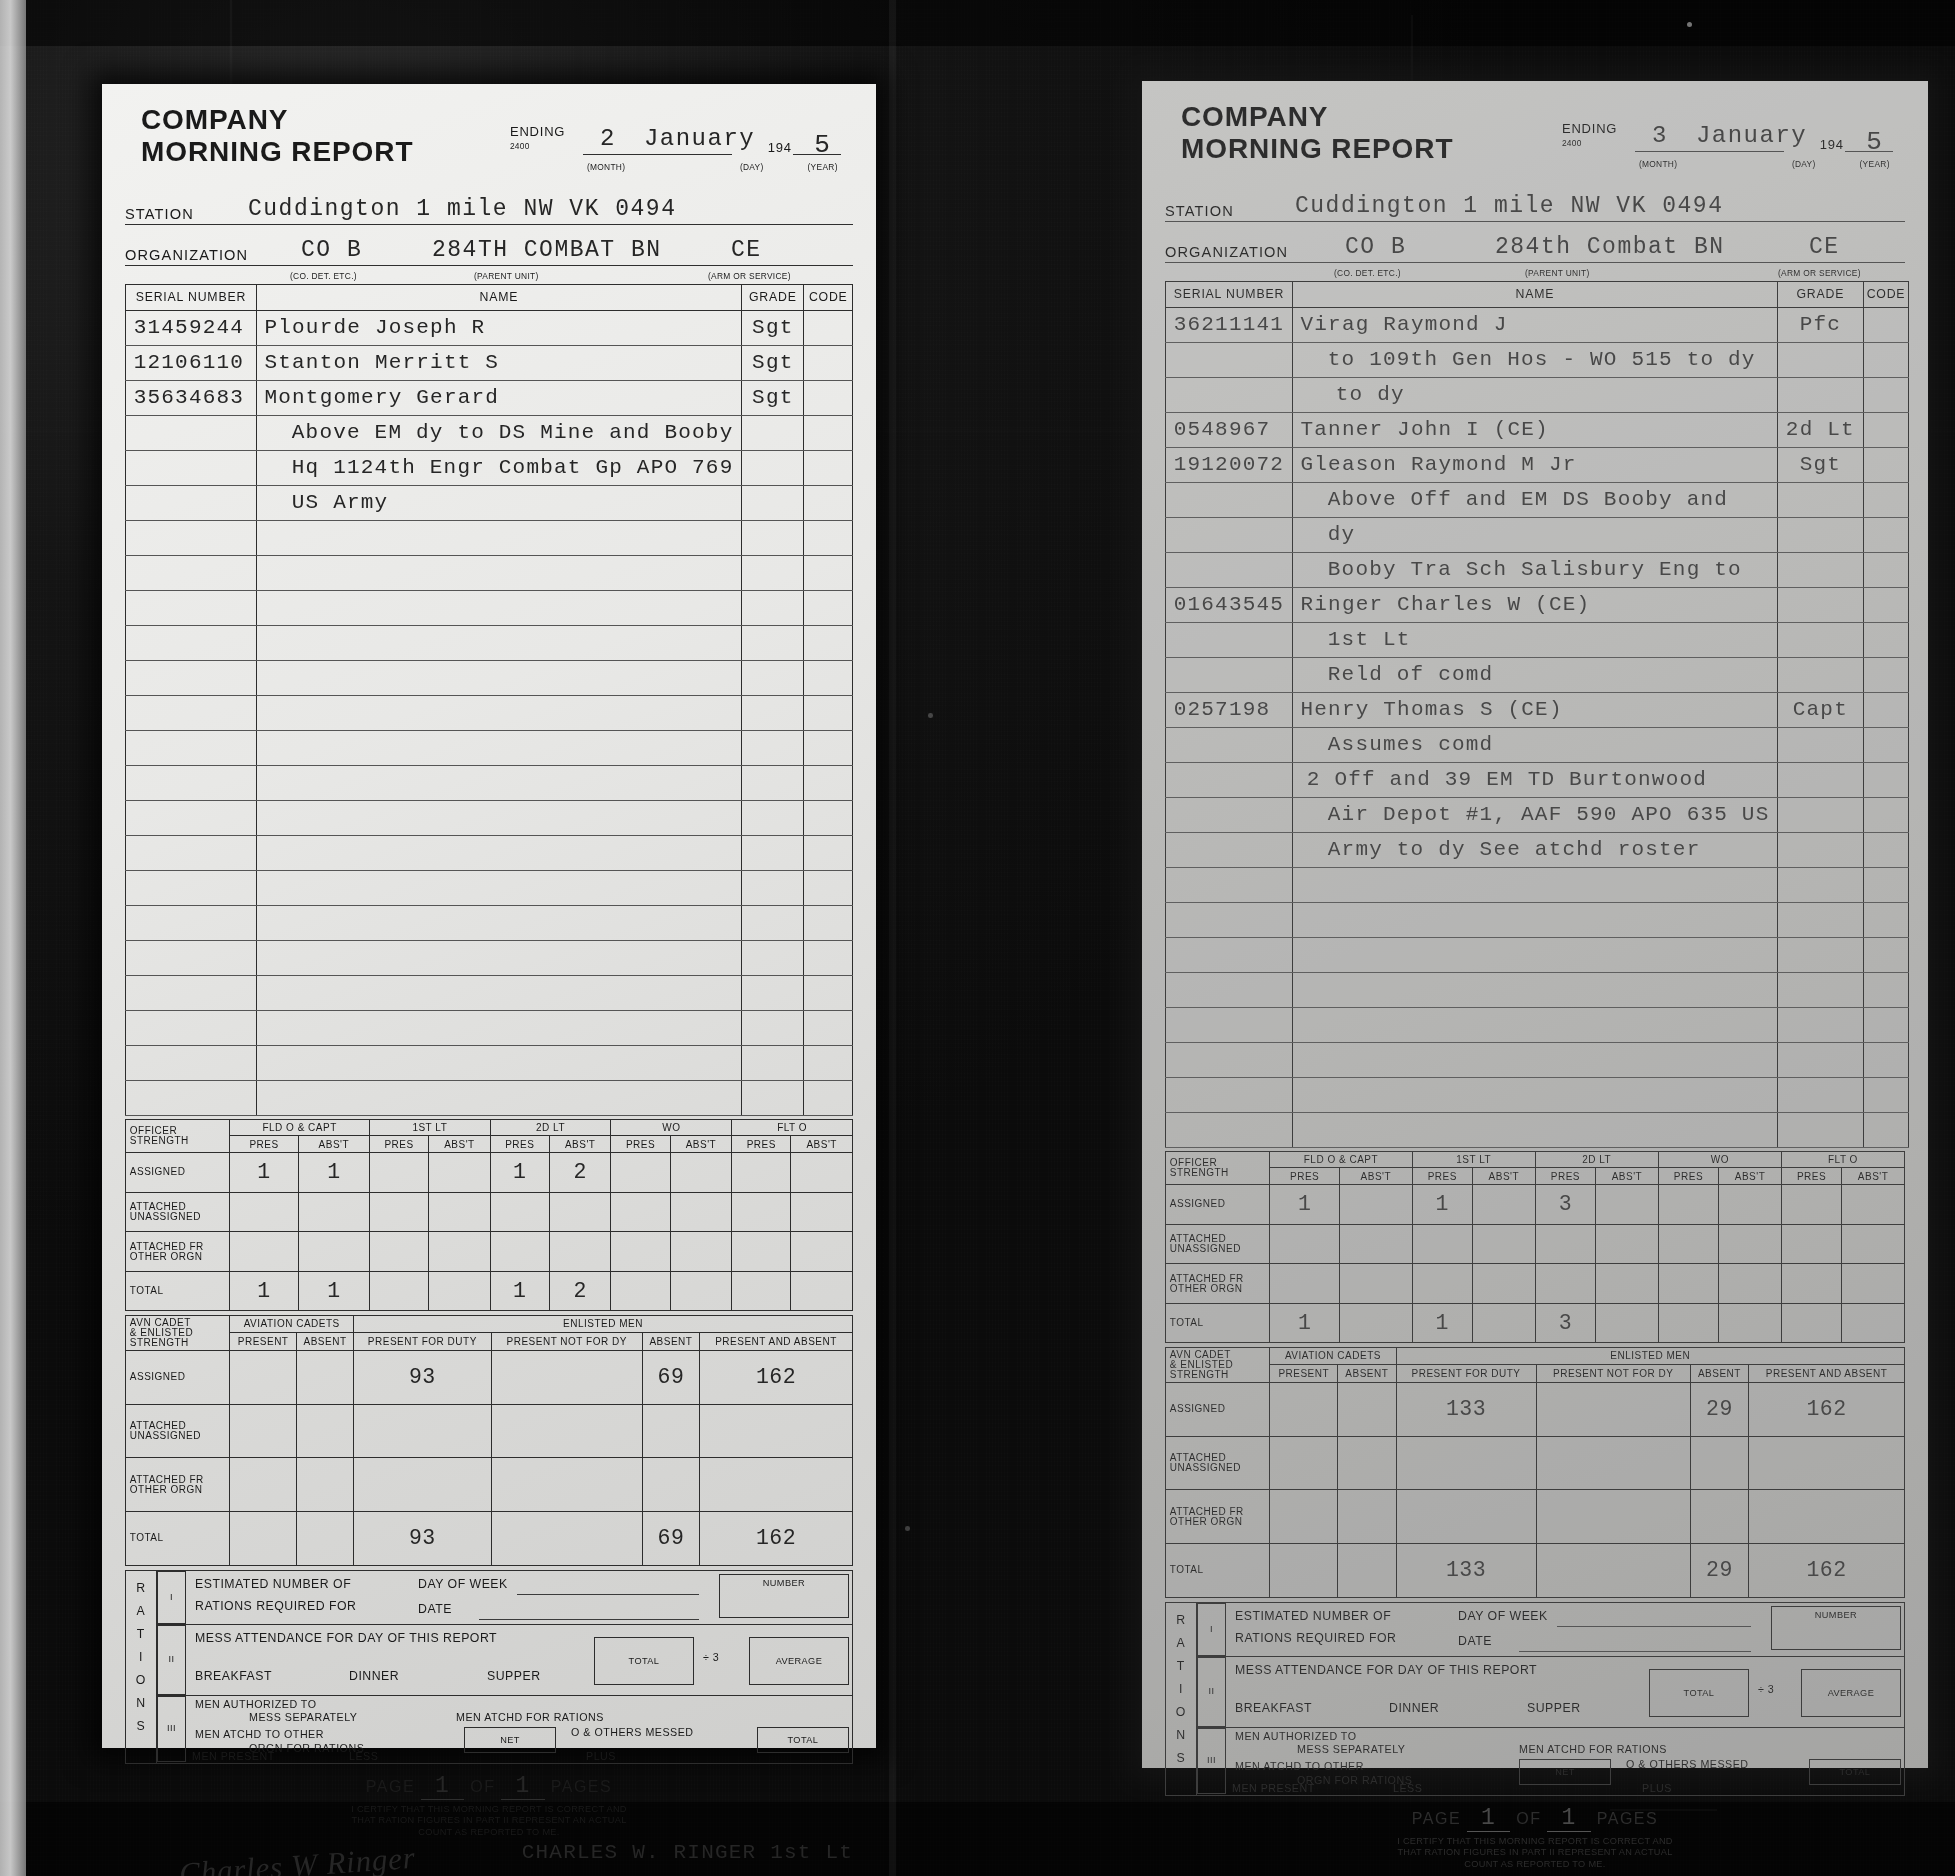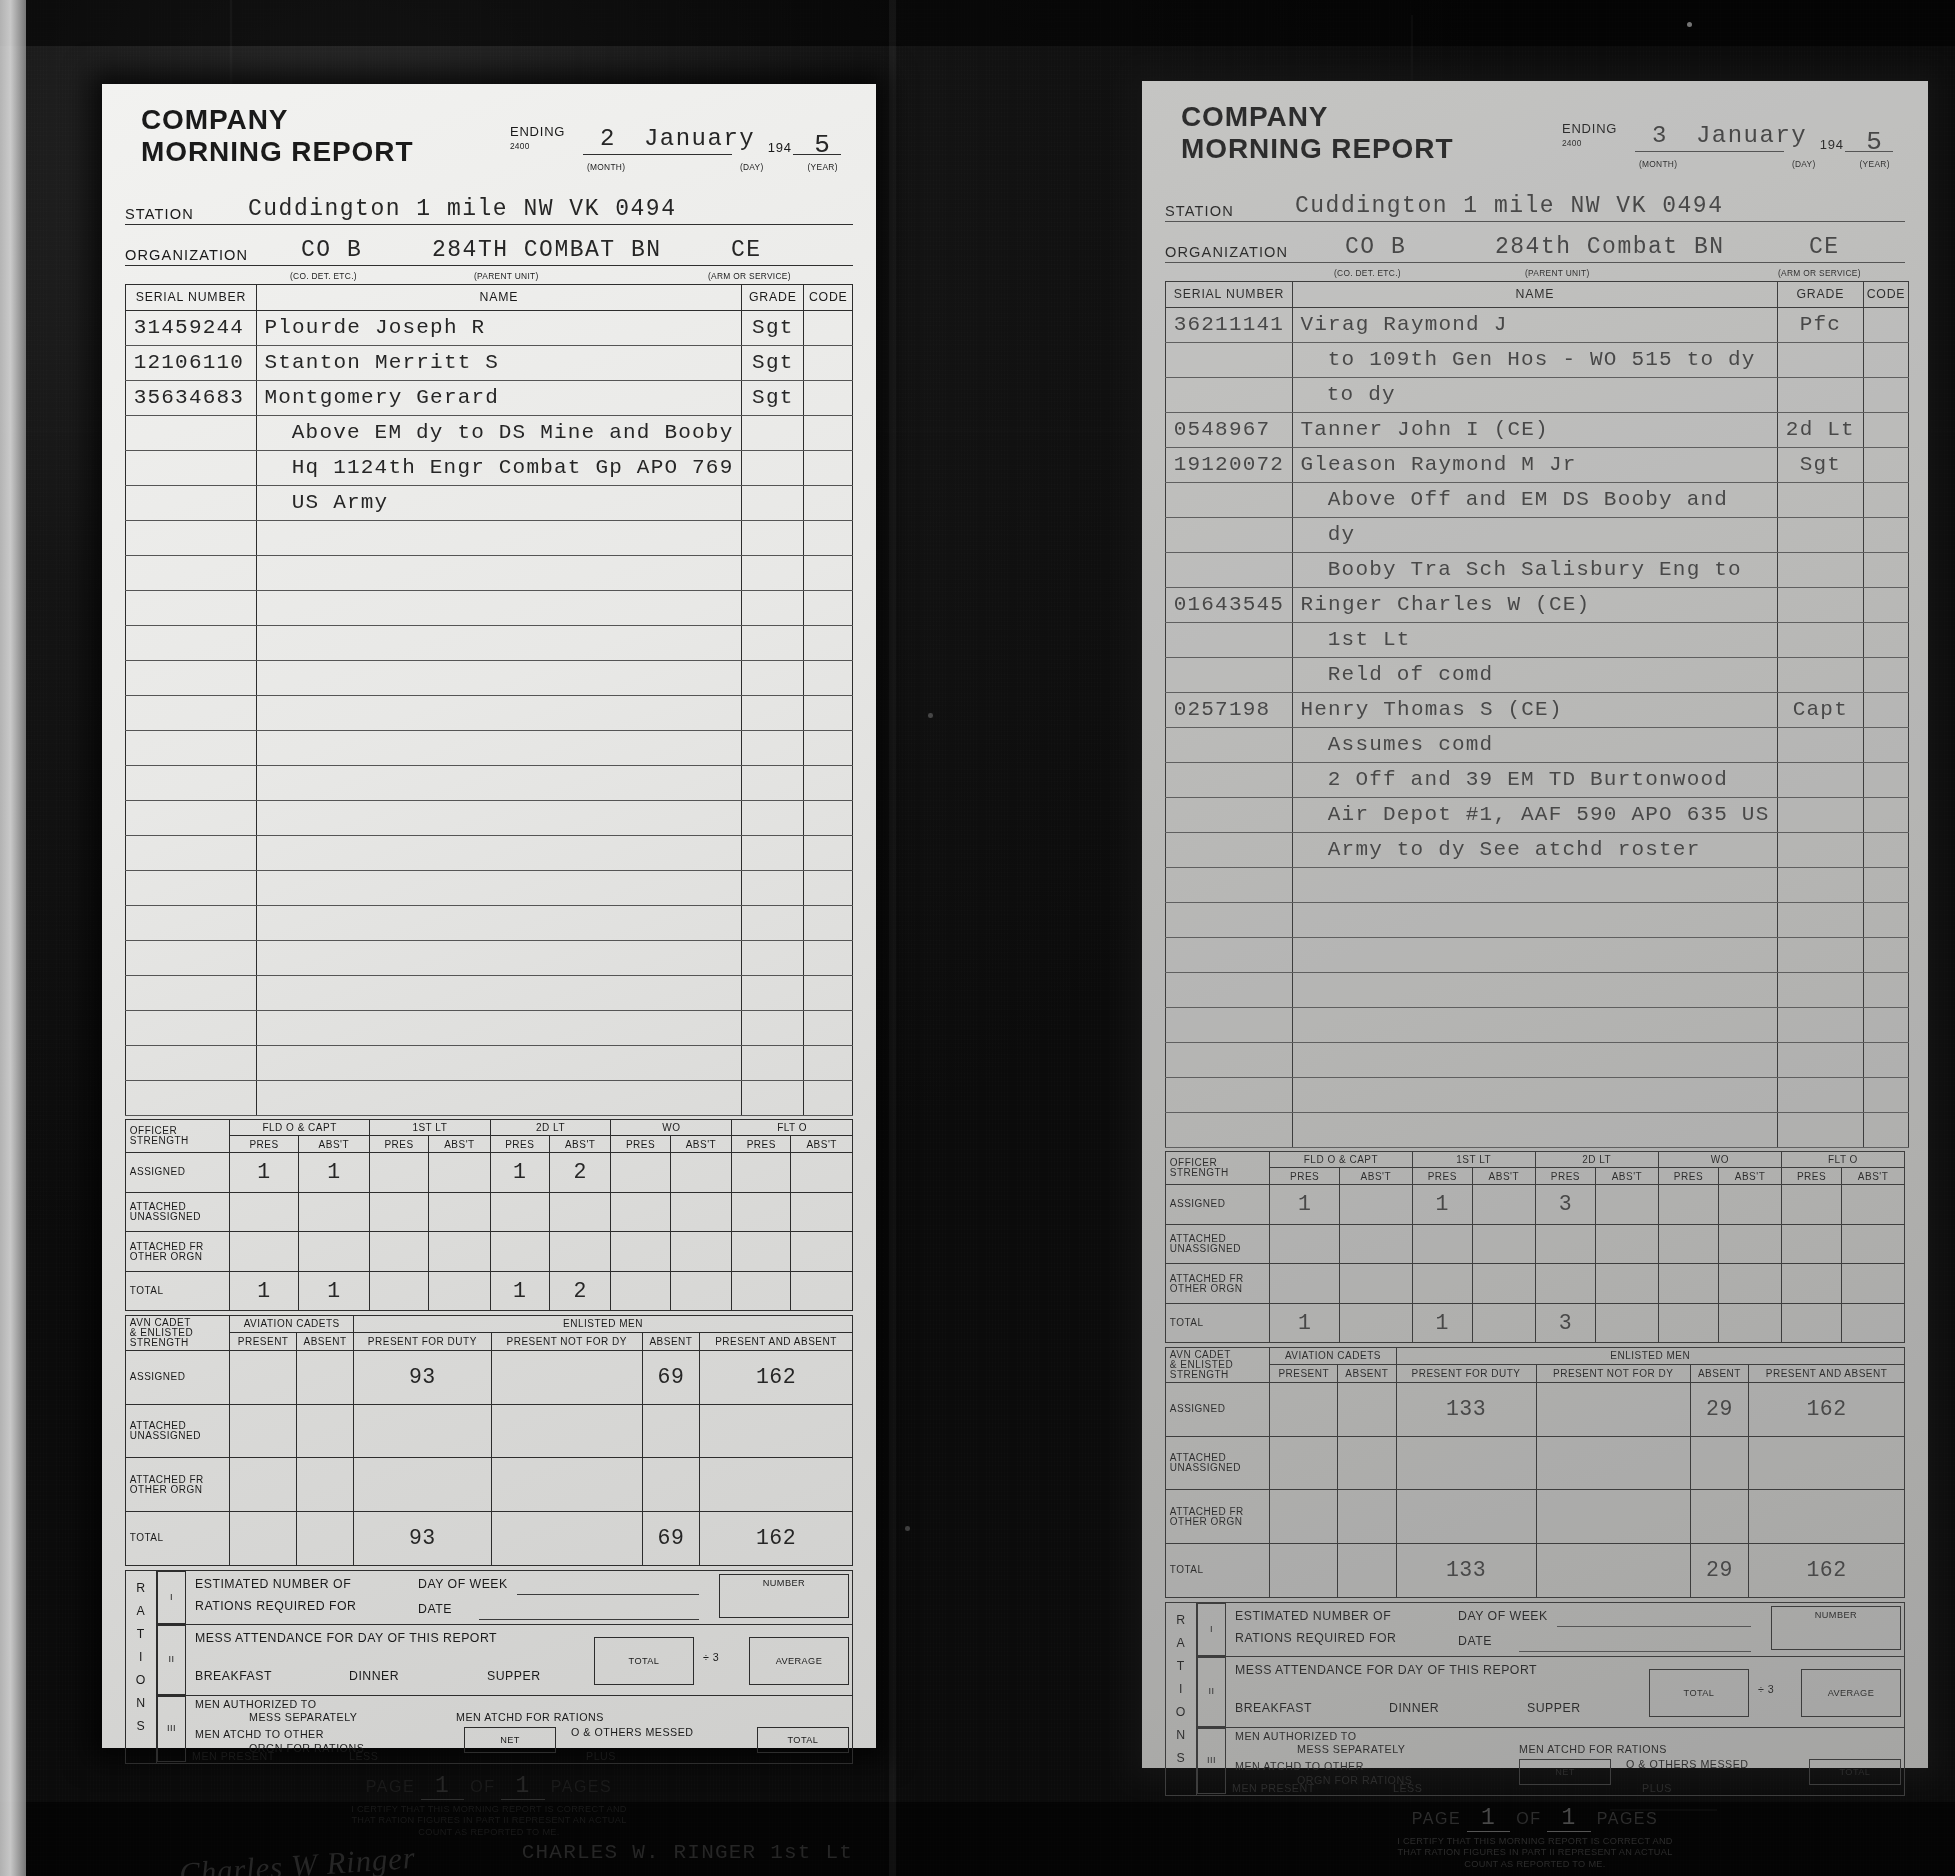--- a/index.html
+++ b/index.html
@@ -586,21 +586,21 @@
             <td class="c-cod ink"></td>
           </tr>
           <tr>
             <td class="c-ser ink"></td>
             <td class="c-nam ink" style="padding-left: 35px;">to 109th Gen Hos - WO 515 to dy</td>
             <td class="c-gra ink"></td>
             <td class="c-cod ink"></td>
           </tr>
           <tr>
             <td class="c-ser ink"></td>
-            <td class="c-nam ink" style="padding-left: 34px;">to dy</td>
+            <td class="c-nam ink" style="padding-left: 43px;">to dy</td>
             <td class="c-gra ink"></td>
             <td class="c-cod ink"></td>
           </tr>
           <tr>
             <td class="c-ser ink">0548967</td>
             <td class="c-nam ink">Tanner John I (CE)</td>
             <td class="c-gra ink">2d Lt</td>
             <td class="c-cod ink"></td>
           </tr>
           <tr>
@@ -652,21 +652,21 @@
             <td class="c-cod ink"></td>
           </tr>
           <tr>
             <td class="c-ser ink"></td>
             <td class="c-nam ink" style="padding-left: 35px;">Assumes comd</td>
             <td class="c-gra ink"></td>
             <td class="c-cod ink"></td>
           </tr>
           <tr>
             <td class="c-ser ink"></td>
-            <td class="c-nam ink" style="padding-left: 35px;">2 Off and 39 EM TD Burtonwood</td>
+            <td class="c-nam ink" style="padding-left: 14px;">2 Off and 39 EM TD Burtonwood</td>
             <td class="c-gra ink"></td>
             <td class="c-cod ink"></td>
           </tr>
           <tr>
             <td class="c-ser ink"></td>
             <td class="c-nam ink" style="padding-left: 35px;">Air Depot #1, AAF 590 APO 635 US</td>
             <td class="c-gra ink"></td>
             <td class="c-cod ink"></td>
           </tr>
           <tr>

